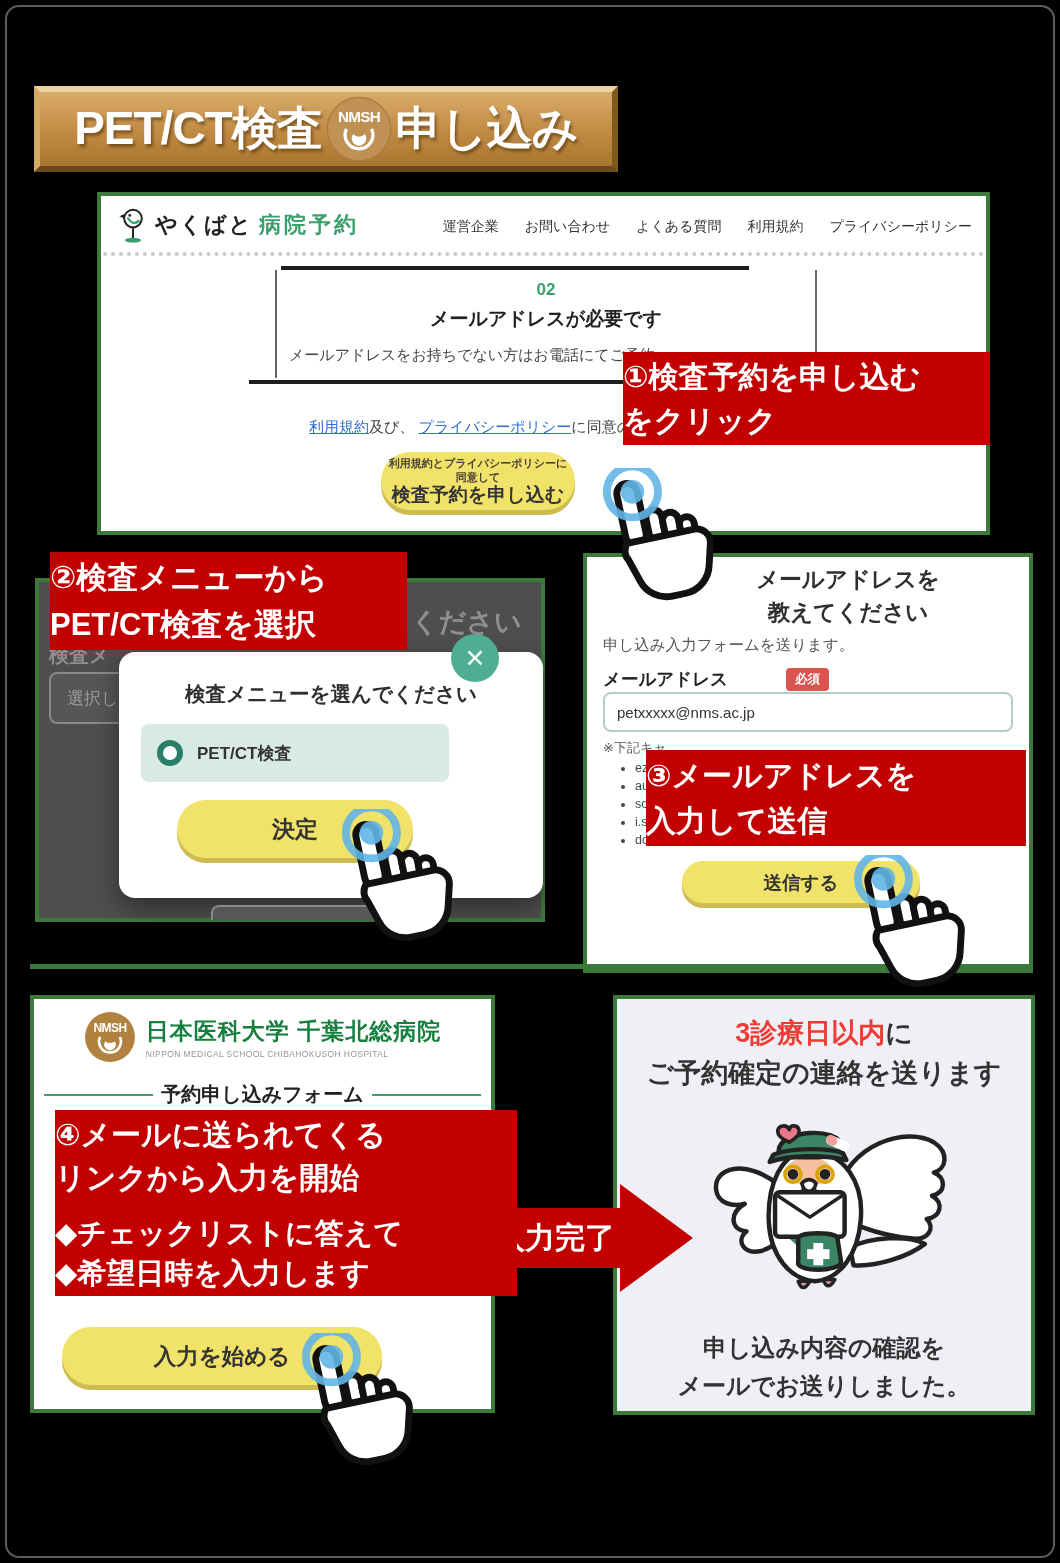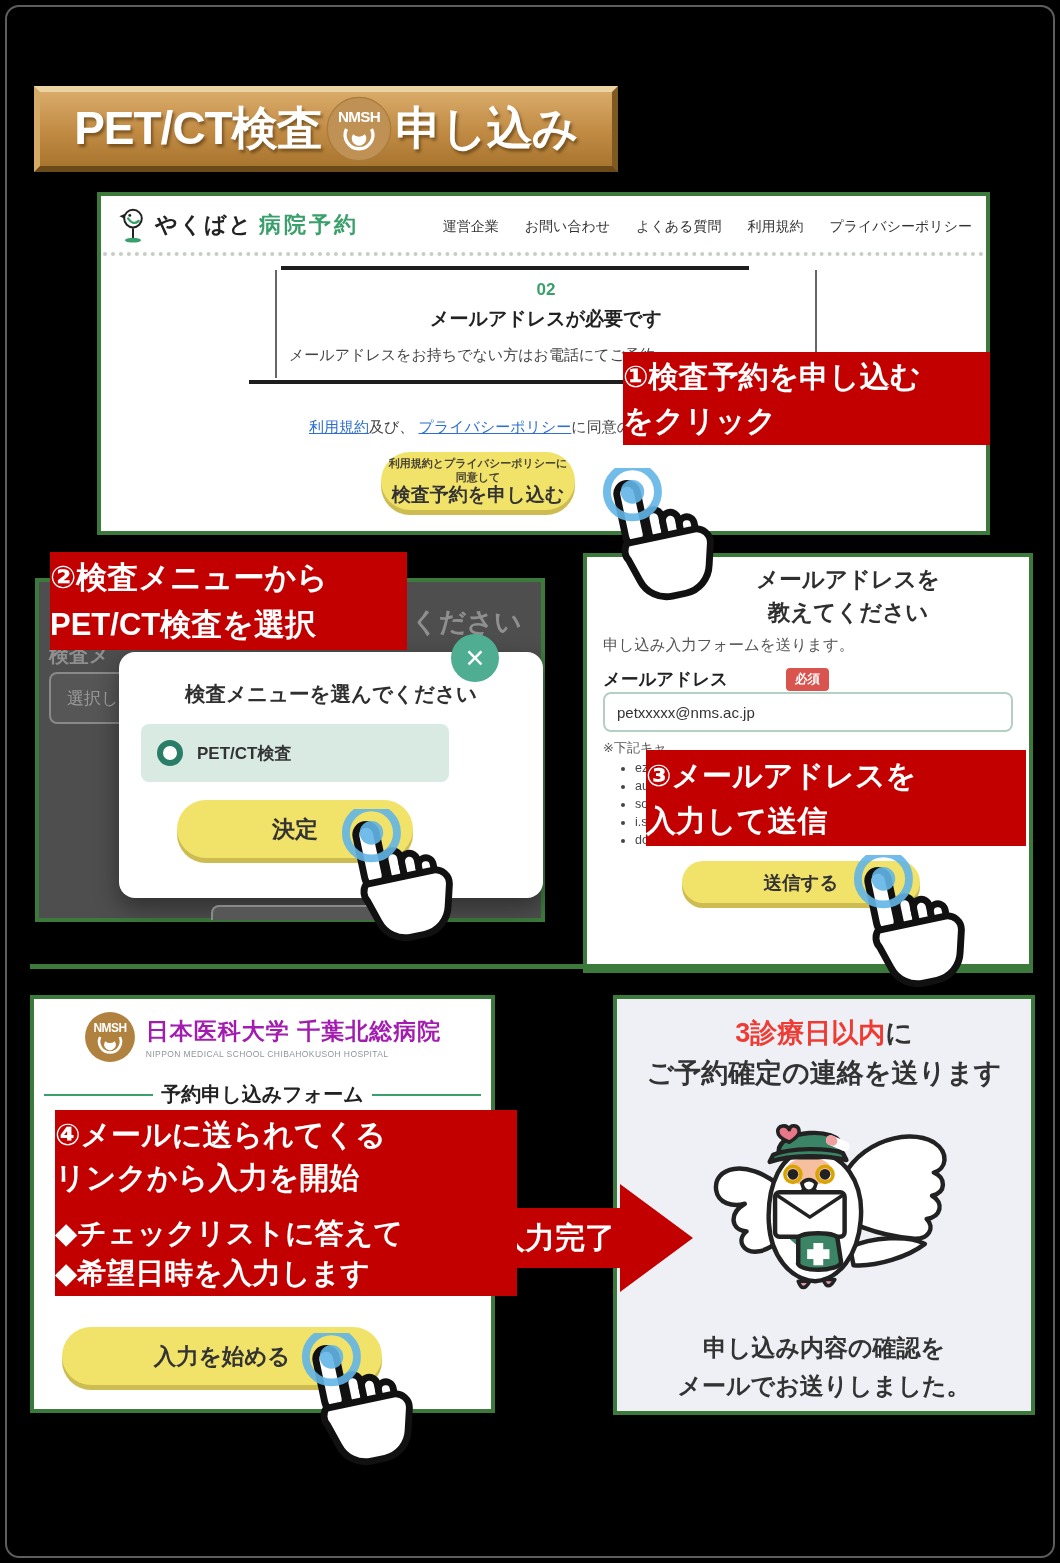--- a/index.html
+++ b/index.html
@@ -95,21 +95,21 @@
   .send-btn{position:absolute;left:95px;top:304px;width:238px;height:42px;border-radius:22px;
     font-size:18.5px;font-weight:800;}
 
   
   .divider{position:absolute;left:30px;top:964px;width:1000px;height:5px;background:#3c7a3c;}
 
   
   .panel4{left:30px;top:995px;width:465px;height:418px;}
   .hosp-logo-row{position:absolute;top:12px;left:0;right:0;display:flex;align-items:center;justify-content:center;gap:10px;}
   .nmsh-small{width:52px;height:52px;flex:0 0 auto;}
-  .hosp-jp{font-size:23px;font-weight:600;color:#a21caf;letter-spacing:1px;white-space:nowrap;}
+  .hosp-jp{font-size:23px;font-weight:600;color:#15803d;letter-spacing:1px;white-space:nowrap;}
   .hosp-en{font-size:8.5px;color:#8e959c;letter-spacing:.4px;margin-top:2px;white-space:nowrap;}
   .form-title-row{position:absolute;top:82px;left:10px;right:10px;display:flex;align-items:center;}
   .tline{flex:1;height:2px;background:#3aa06b;}
   .ftitle{font-size:20px;font-weight:800;color:#222;margin:0 8px;white-space:nowrap;}
   .start-btn{position:absolute;left:28px;top:328px;width:320px;height:58px;font-size:22.5px;font-weight:800;}
 
   
   .arrow-svg{position:absolute;left:488px;top:1182px;z-index:30;}
   .arrow-label{position:absolute;left:488px;top:1206px;width:134px;height:64px;z-index:31;color:#fff;
     font-size:30px;font-weight:800;display:flex;align-items:center;justify-content:center;white-space:nowrap;}

